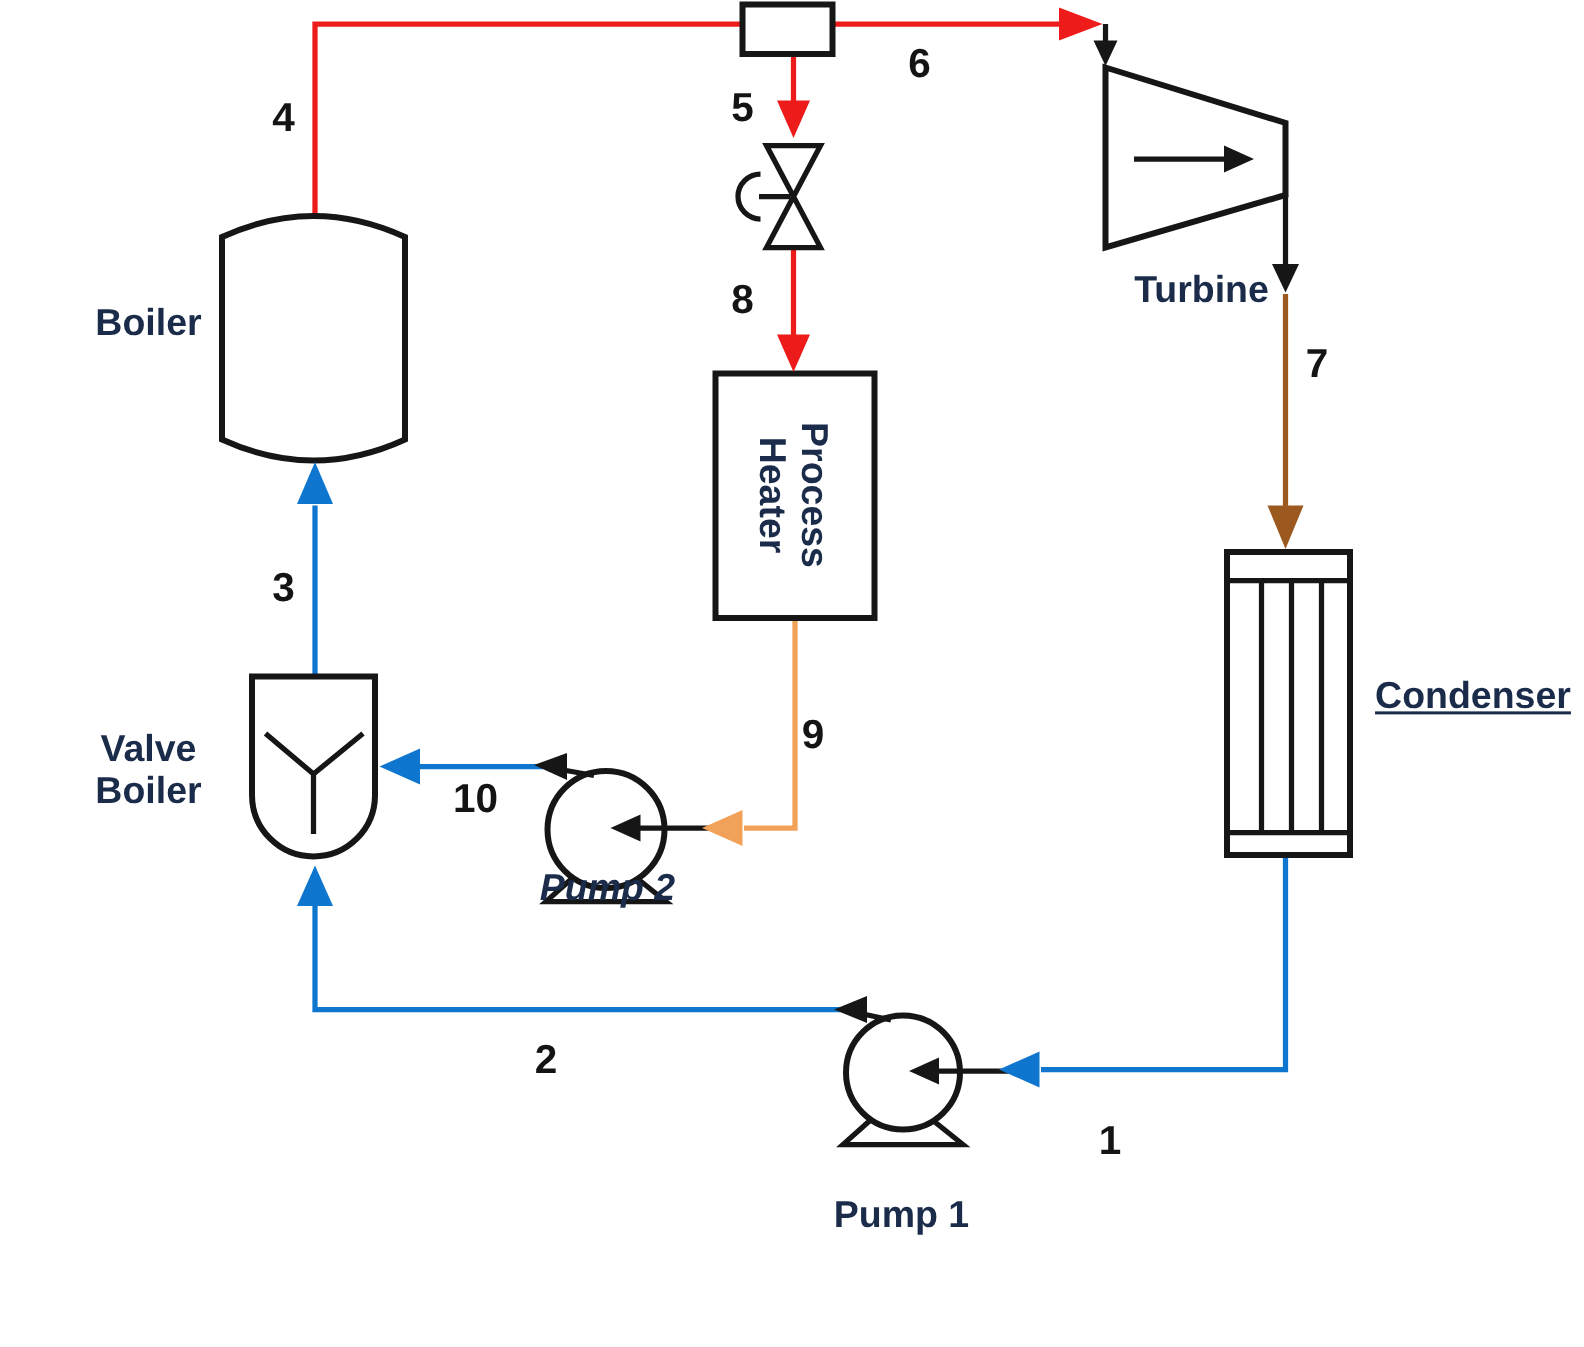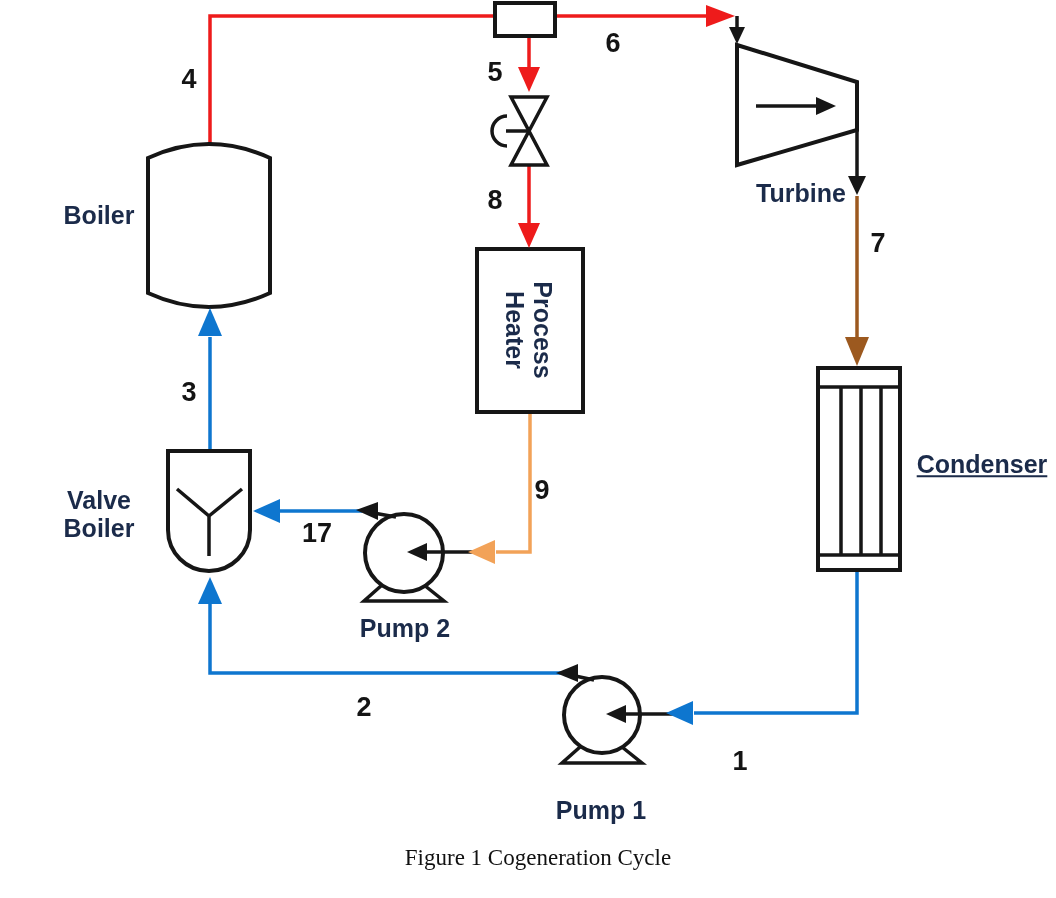--- a/index.html
+++ b/index.html
@@ -107,28 +107,27 @@
   <div class="lbl" style="left:982px;top:465px;text-decoration:underline;">Condenser</div>
   <div class="lbl" style="left:99px;top:514px;">
     <div>Valve</div>
     <div>Boiler</div>
   </div>
   <div class="lbl rot" style="left:528px;top:330px;">
     <div>Process</div>
     <div>Heater</div>
   </div>
   <div class="lbl" style="left:601px;top:791px;margin-top:20px;">Pump 1</div>
-  <div class="lbl" style="left:405px;top:629px;">Pump 2</div>
+  <div class="lbl" style="left:405px;top:593px;font-style:italic;">Pump 2</div>
 
   <div class="num" style="left:740px;top:761px;">1</div>
   <div class="num" style="left:364px;top:707px;">2</div>
   <div class="num" style="left:189px;top:392px;">3</div>
   <div class="num" style="left:189px;top:79px;">4</div>
   <div class="num" style="left:495px;top:72px;">5</div>
   <div class="num" style="left:613px;top:43px;">6</div>
   <div class="num" style="left:878px;top:243px;">7</div>
   <div class="num" style="left:495px;top:200px;">8</div>
   <div class="num" style="left:542px;top:490px;">9</div>
-  <div class="num" style="left:317px;top:533px;">17</div>
+  <div class="num" style="left:317px;top:533px;">10</div>
 
-  <div class="caption" style="left:538px;top:858px;">Figure 1 Cogeneration Cycle</div>
 
 </div>
 
 </body></html>

